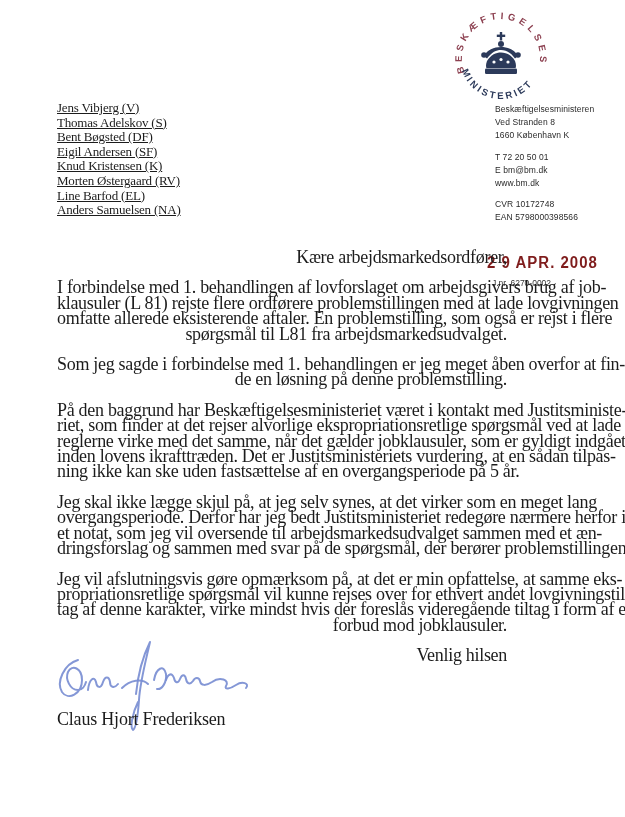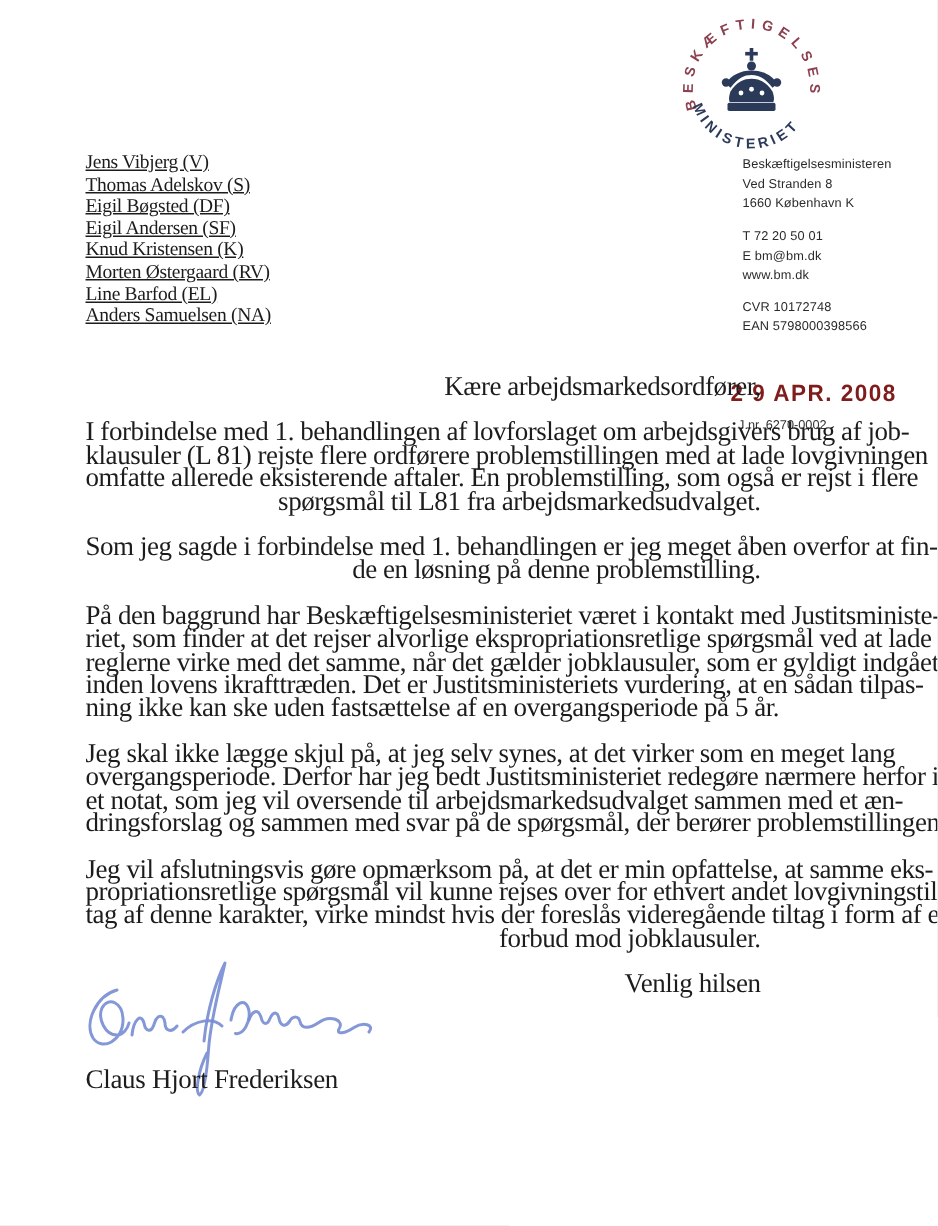--- a/index.html
+++ b/index.html
@@ -99,21 +99,21 @@
 www.bm.dk</div>
   <div class="contact" id="contact-reg">CVR 10172748
 EAN 5798000398566</div>
 
   <div id="date-stamp">2 9 APR. 2008</div>
   <div id="journal-number">J.nr. 6270-0002</div>
 
   <div id="recipients">
     <div>Jens Vibjerg (V)</div>
     <div>Thomas Adelskov (S)</div>
-    <div>Eigil Bøgsted (DF)</div>
+    <div>Bent Bøgsted (DF)</div>
     <div>Eigil Andersen (SF)</div>
     <div>Knud Kristensen (K)</div>
     <div>Morten Østergaard (RV)</div>
     <div>Line Barfod (EL)</div>
     <div>Anders Samuelsen (NA)</div>
   </div>
 
   <div id="letter-body">
     <p>Kære arbejdsmarkedsordfører,</p>
     <p>I forbindelse med 1. behandlingen af lovforslaget om arbejdsgivers brug af job-

